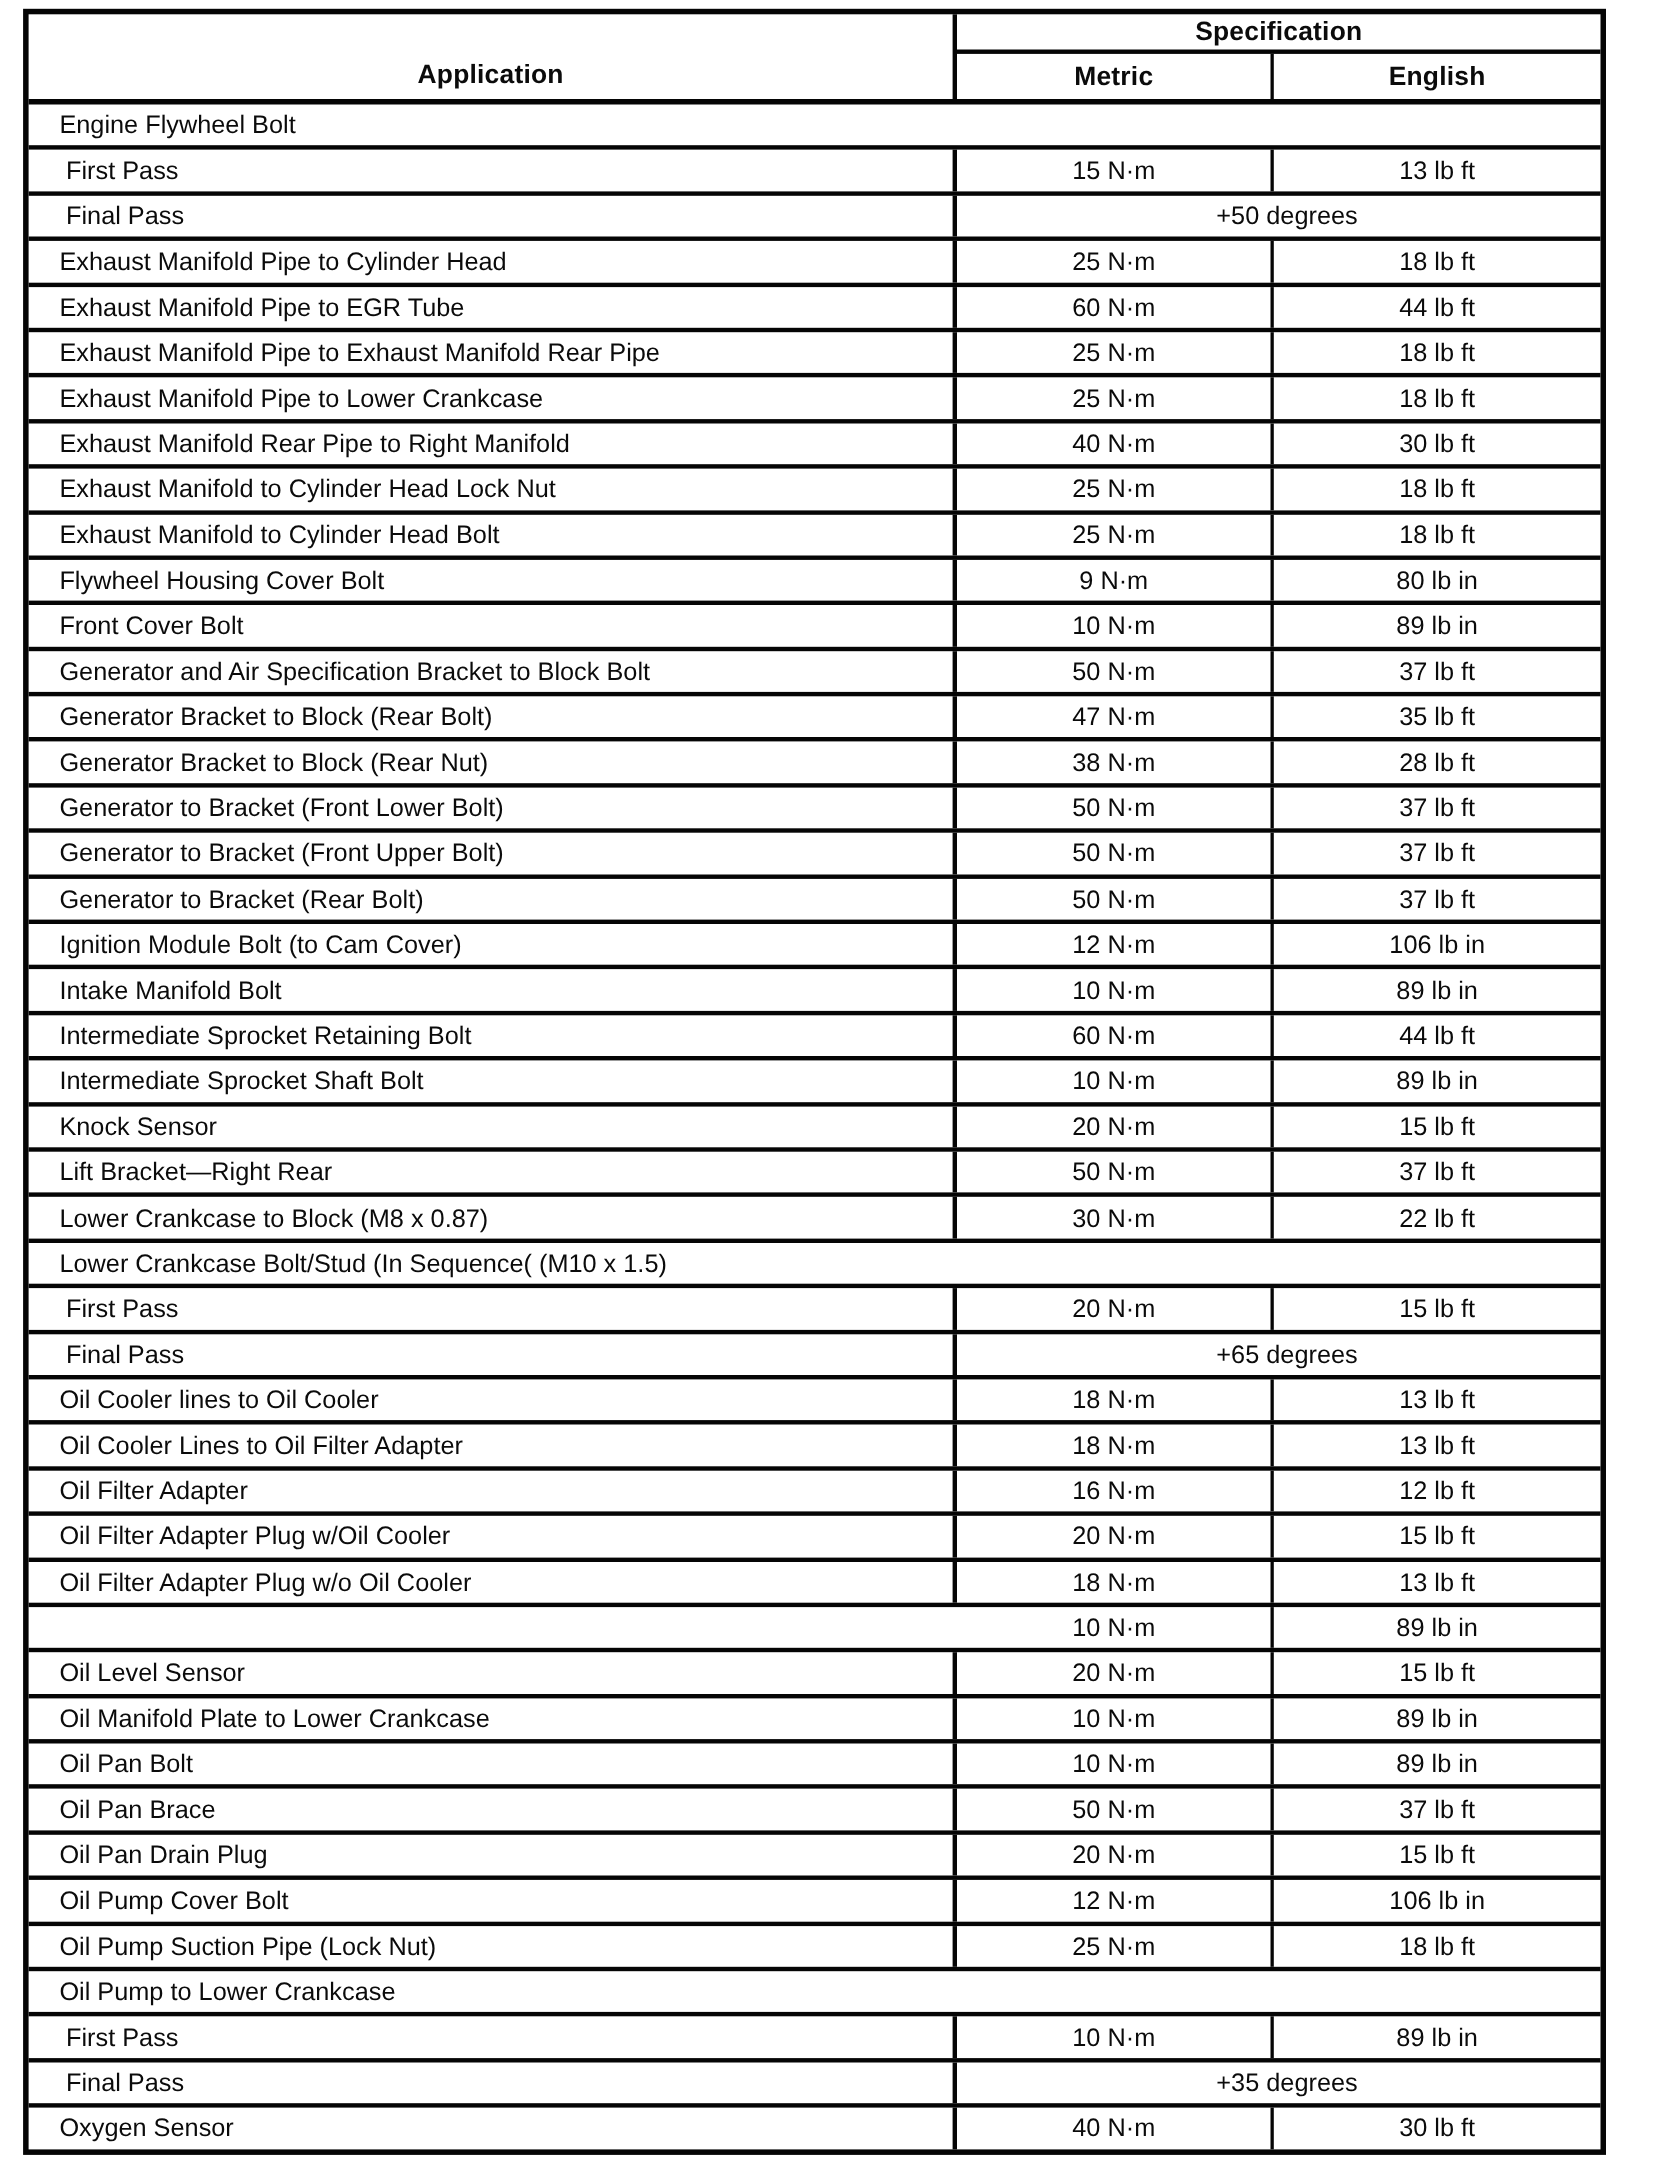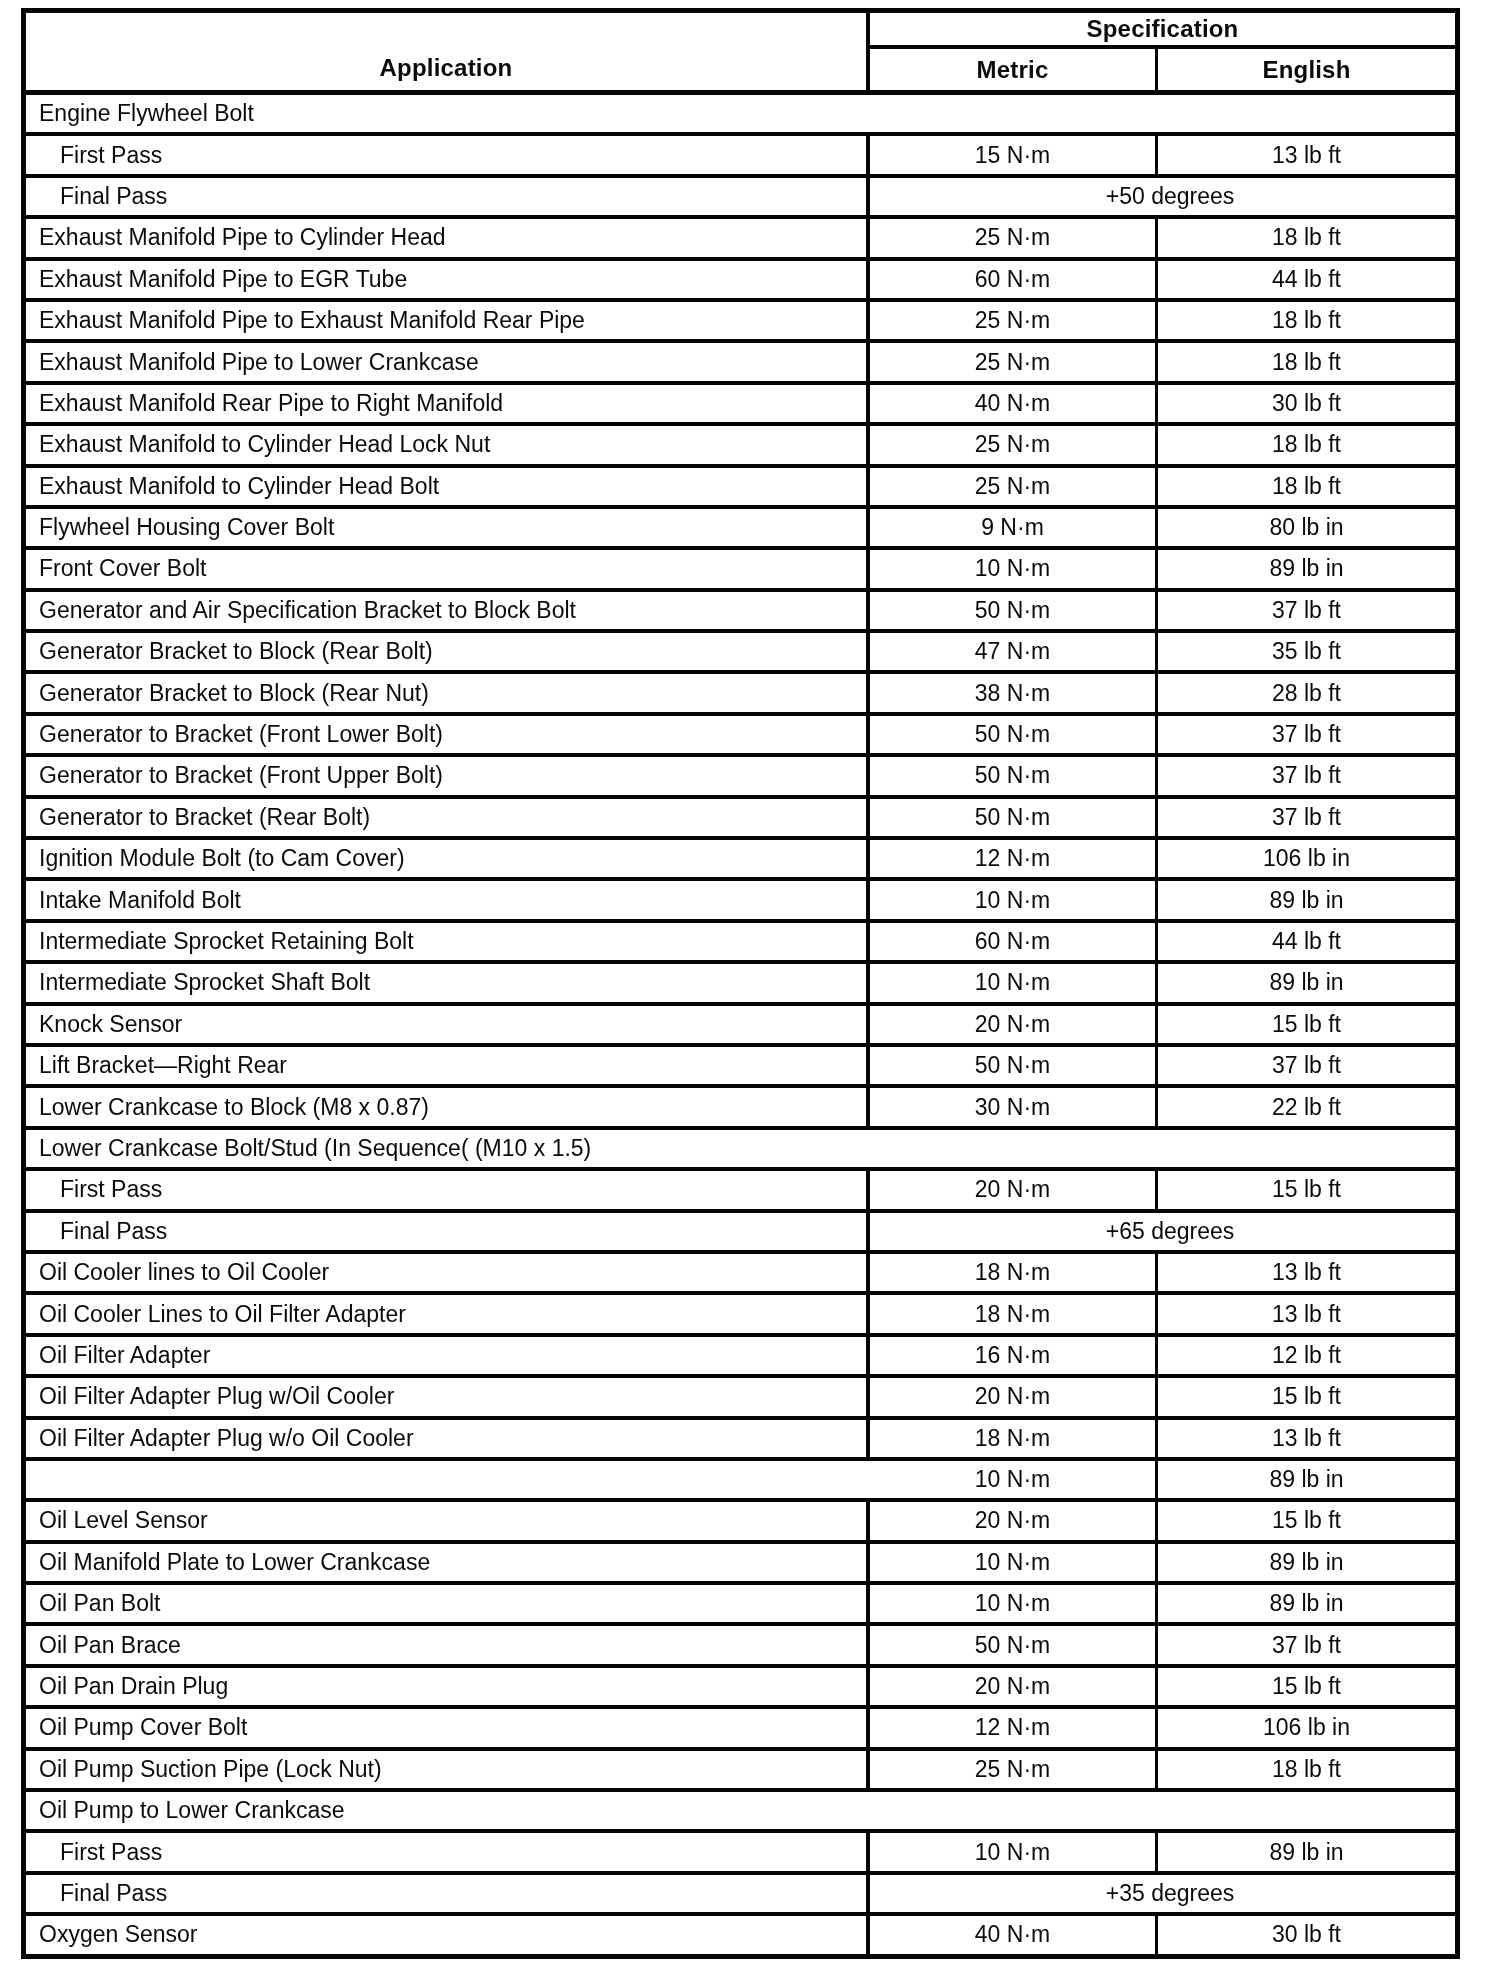--- a/index.html
+++ b/index.html
@@ -76,21 +76,21 @@
     box-sizing: border-box;
     display: flex;
     align-items: center;
     font-size: 23px;
     white-space: nowrap;
     overflow: hidden;
   }
   .application-cell {
     grid-column: 1;
     justify-content: flex-start;
-    padding-left: 13px;
+    padding-left: 28px;
     border-right: 4px solid #050505;
   }
   .application-cell.indent {
     padding-left: 34px;
   }
   .section-row .application-cell {
     grid-column: 1 / 4;
     border-right: none;
   }
   .metric-cell {

